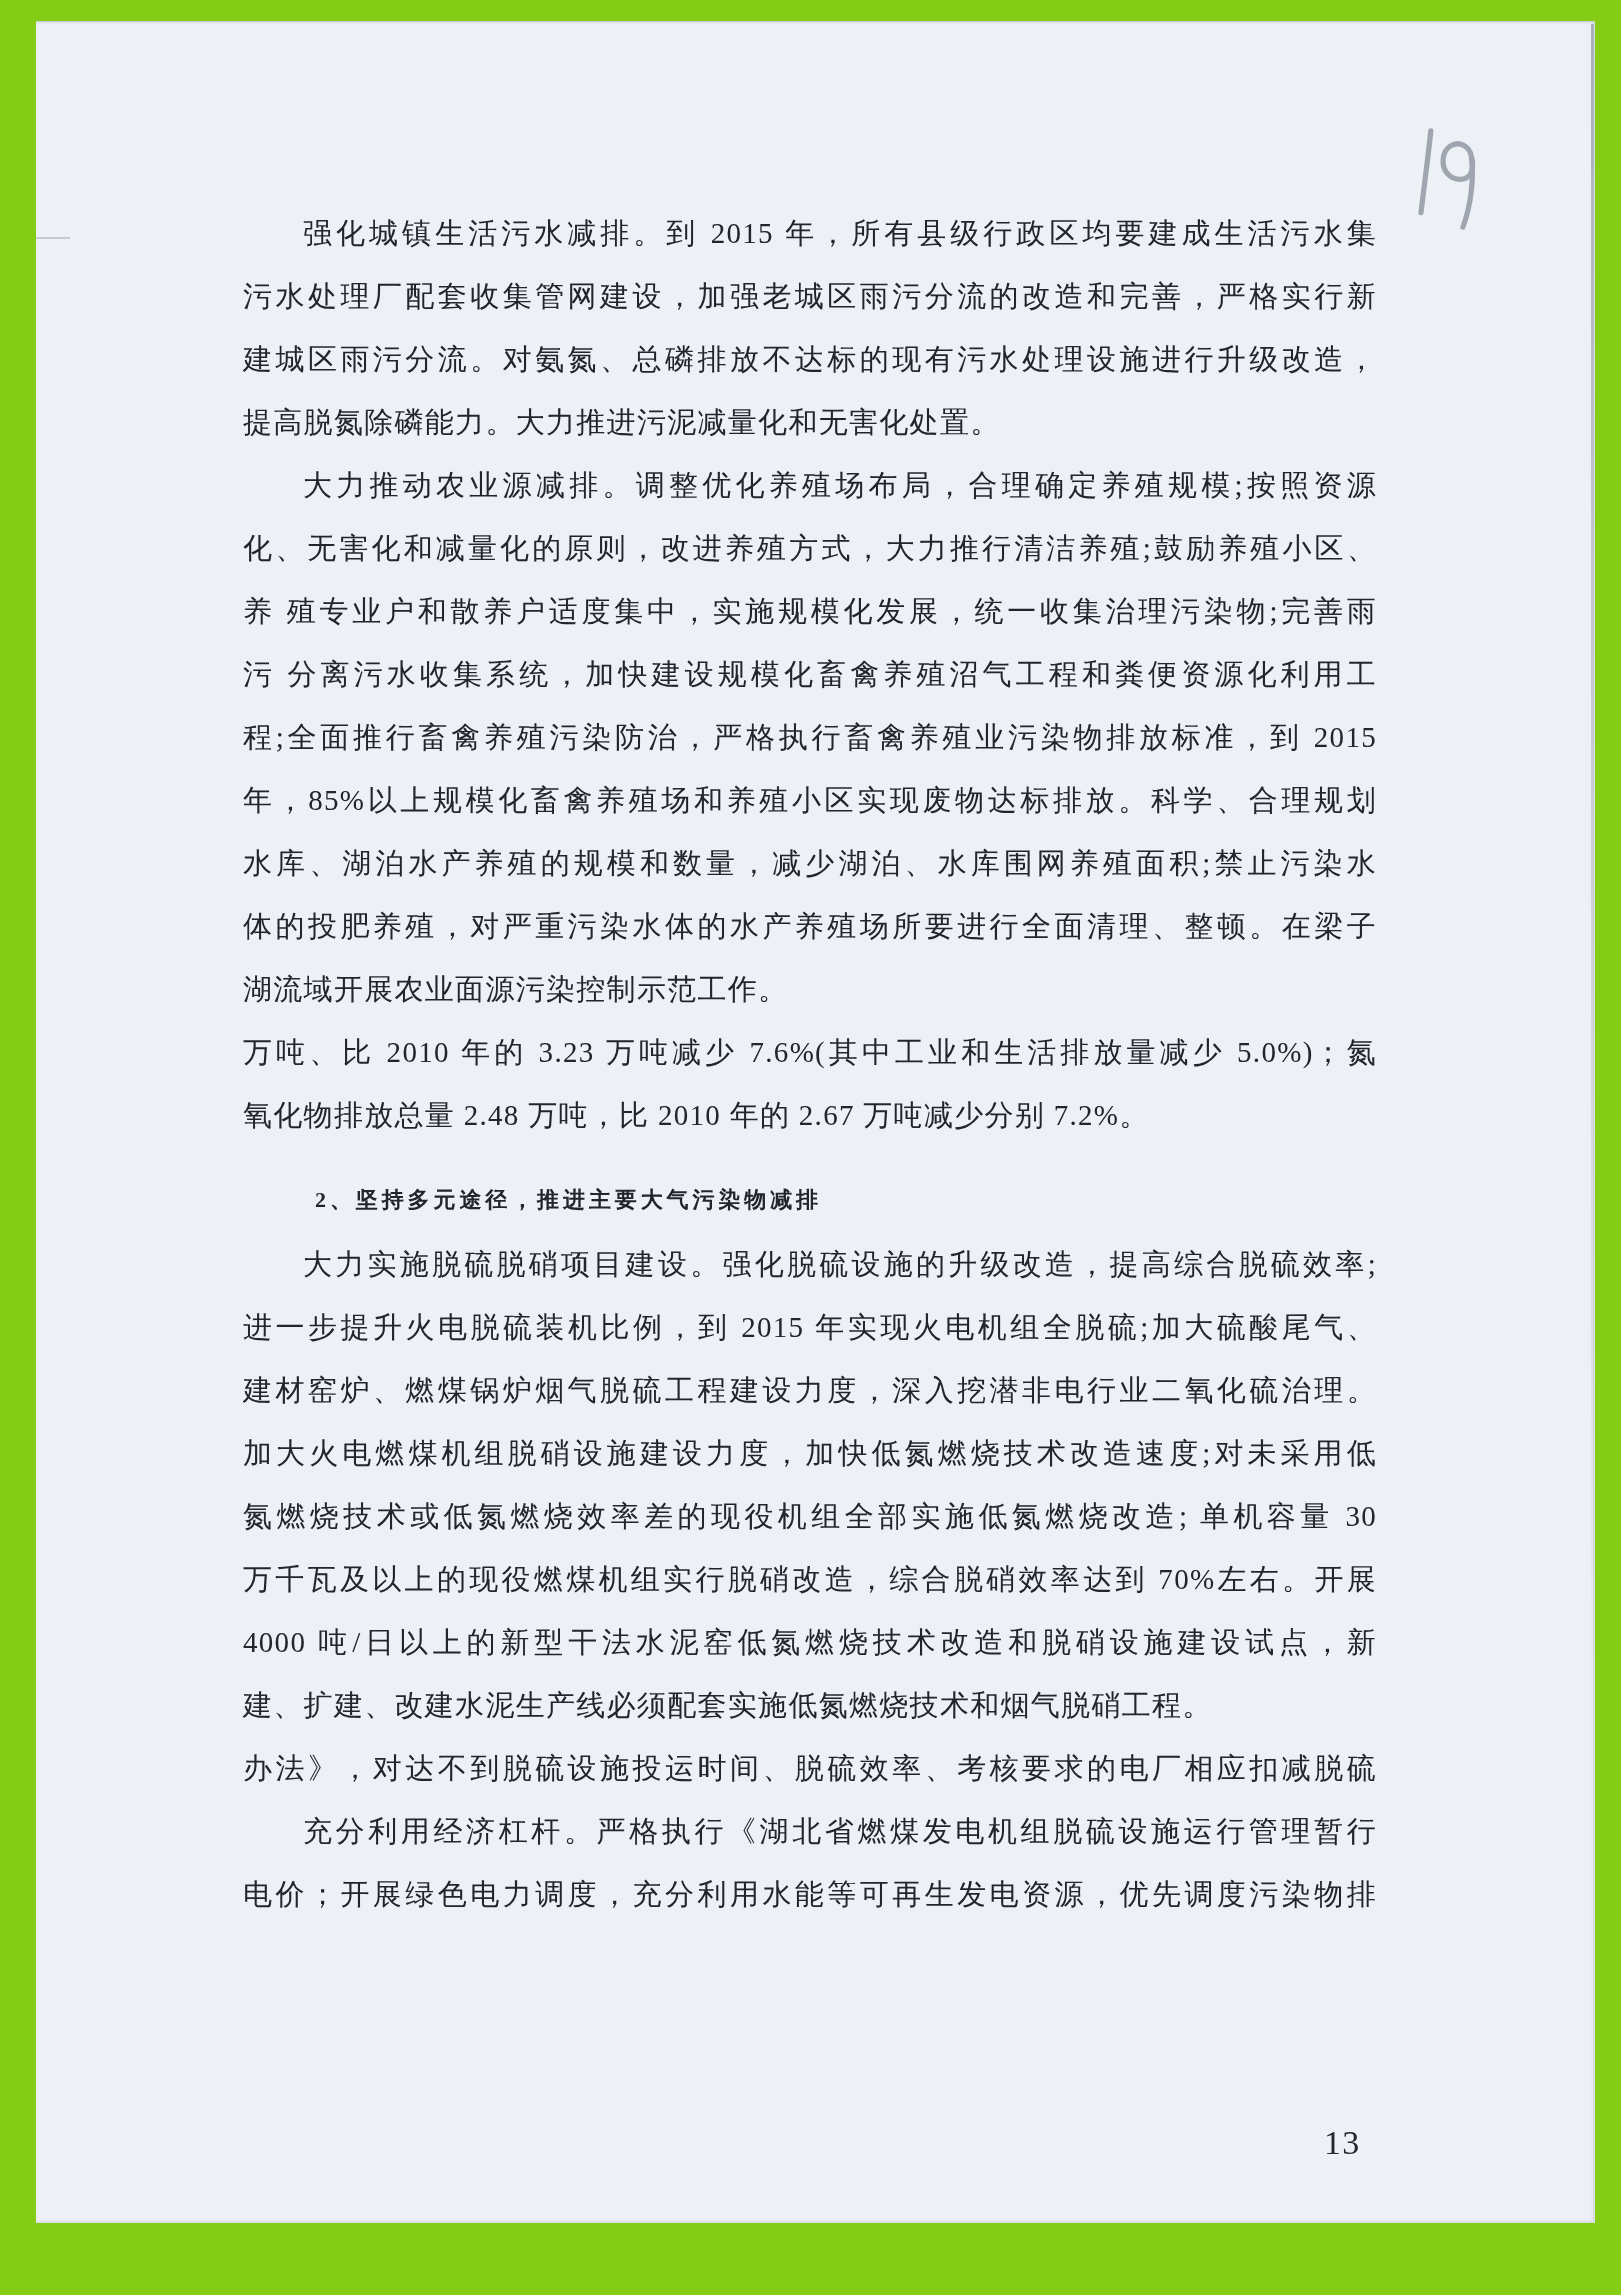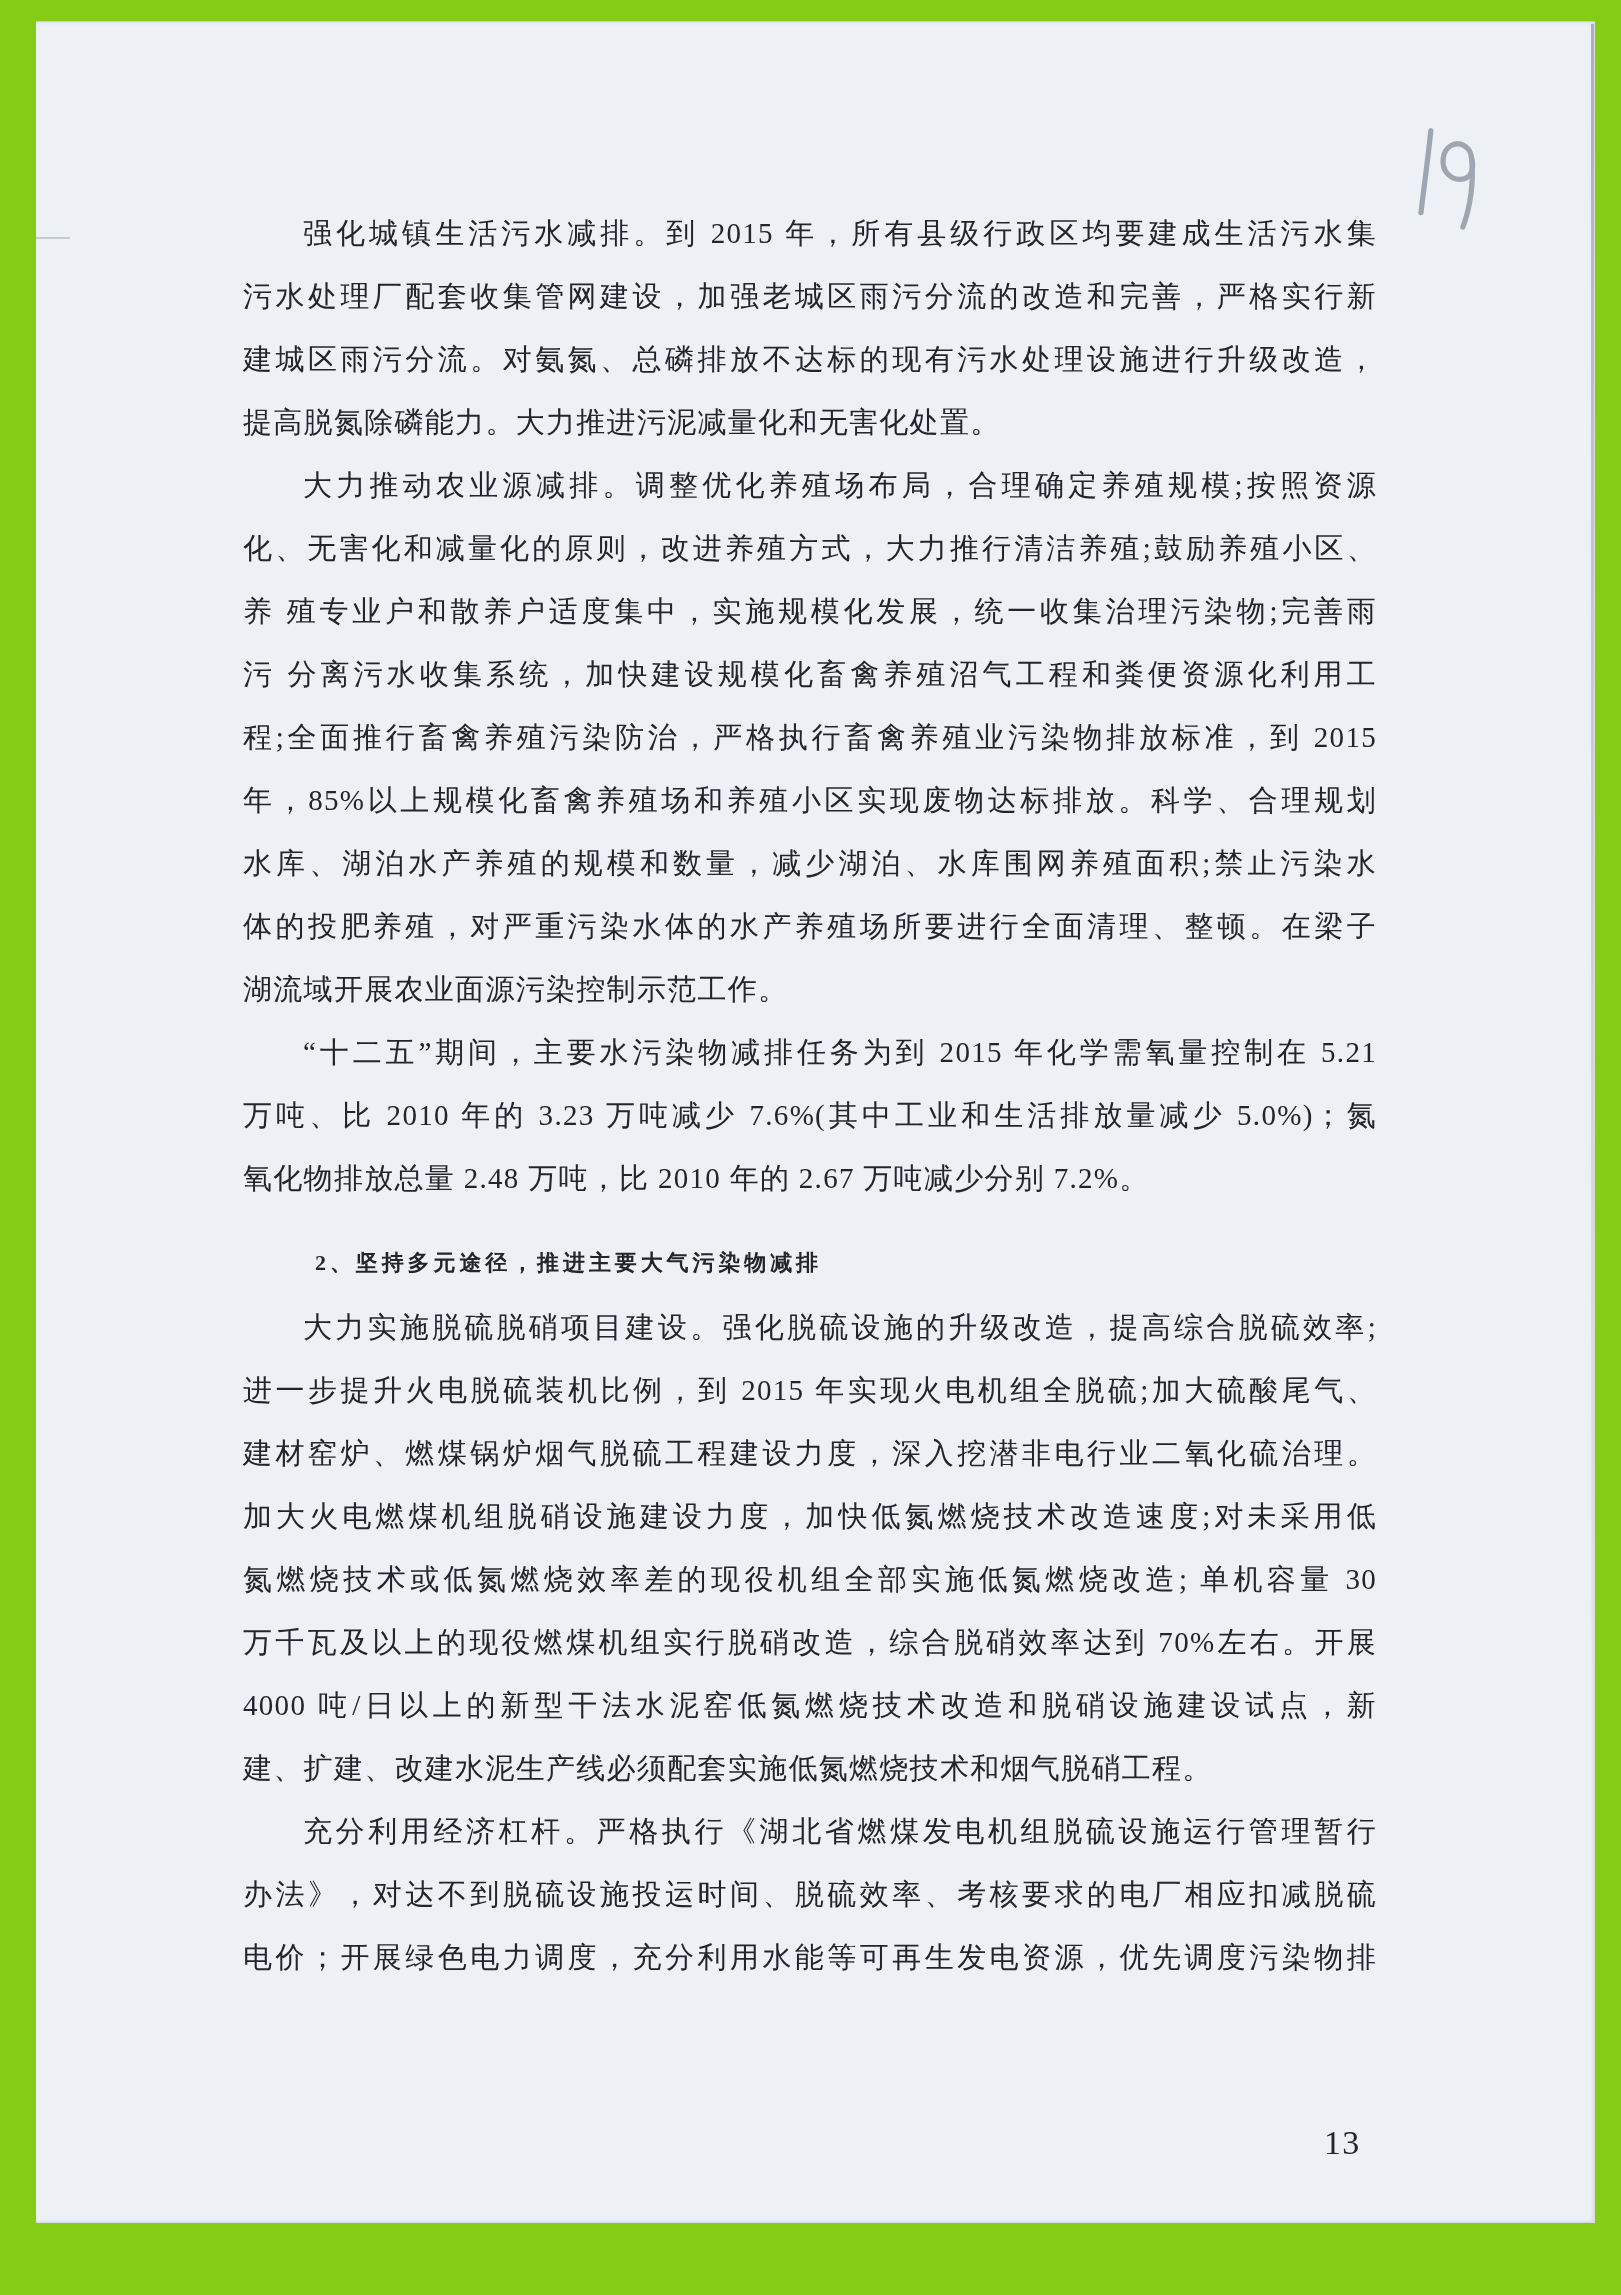--- a/index.html
+++ b/index.html
@@ -115,33 +115,32 @@
       <div class="line">提高脱氮除磷能力。大力推进污泥减量化和无害化处置。</div>
       <div class="line indent j">大力推动农业源减排。调整优化养殖场布局，合理确定养殖规模;按照资源</div>
       <div class="line j">化、无害化和减量化的原则，改进养殖方式，大力推行清洁养殖;鼓励养殖小区、</div>
       <div class="line j">养 殖专业户和散养户适度集中，实施规模化发展，统一收集治理污染物;完善雨</div>
       <div class="line j">污 分离污水收集系统，加快建设规模化畜禽养殖沼气工程和粪便资源化利用工</div>
       <div class="line j">程;全面推行畜禽养殖污染防治，严格执行畜禽养殖业污染物排放标准，到 2015</div>
       <div class="line j">年，85%以上规模化畜禽养殖场和养殖小区实现废物达标排放。科学、合理规划</div>
       <div class="line j">水库、湖泊水产养殖的规模和数量，减少湖泊、水库围网养殖面积;禁止污染水</div>
       <div class="line j">体的投肥养殖，对严重污染水体的水产养殖场所要进行全面清理、整顿。在梁子</div>
       <div class="line">湖流域开展农业面源污染控制示范工作。</div>
-      <div class="line indent j">“十二五”期间，主要水污染物减排任务为到 2015 年化学需氧量控制在 5.21</div>
       <div class="line j">万吨、比 2010 年的 3.23 万吨减少 7.6%(其中工业和生活排放量减少 5.0%)；氮</div>
       <div class="line">氧化物排放总量 2.48 万吨，比 2010 年的 2.67 万吨减少分别 7.2%。</div>
       <div class="line heading">2、坚持多元途径，推进主要大气污染物减排</div>
       <div class="line indent j">大力实施脱硫脱硝项目建设。强化脱硫设施的升级改造，提高综合脱硫效率;</div>
       <div class="line j">进一步提升火电脱硫装机比例，到 2015 年实现火电机组全脱硫;加大硫酸尾气、</div>
       <div class="line j">建材窑炉、燃煤锅炉烟气脱硫工程建设力度，深入挖潜非电行业二氧化硫治理。</div>
       <div class="line j">加大火电燃煤机组脱硝设施建设力度，加快低氮燃烧技术改造速度;对未采用低</div>
       <div class="line j">氮燃烧技术或低氮燃烧效率差的现役机组全部实施低氮燃烧改造; 单机容量 30</div>
       <div class="line j">万千瓦及以上的现役燃煤机组实行脱硝改造，综合脱硝效率达到 70%左右。开展</div>
       <div class="line j">4000 吨/日以上的新型干法水泥窑低氮燃烧技术改造和脱硝设施建设试点，新</div>
       <div class="line">建、扩建、改建水泥生产线必须配套实施低氮燃烧技术和烟气脱硝工程。</div>
+      <div class="line j">办法》，对达不到脱硫设施投运时间、脱硫效率、考核要求的电厂相应扣减脱硫</div>
       <div class="line indent j">充分利用经济杠杆。严格执行《湖北省燃煤发电机组脱硫设施运行管理暂行</div>
-      <div class="line j">办法》，对达不到脱硫设施投运时间、脱硫效率、考核要求的电厂相应扣减脱硫</div>
       <div class="line j">电价；开展绿色电力调度，充分利用水能等可再生发电资源，优先调度污染物排</div>
     </div>
 
   <div class="pagenum">13</div>
 
 </div>
 
 
 </body></html>

